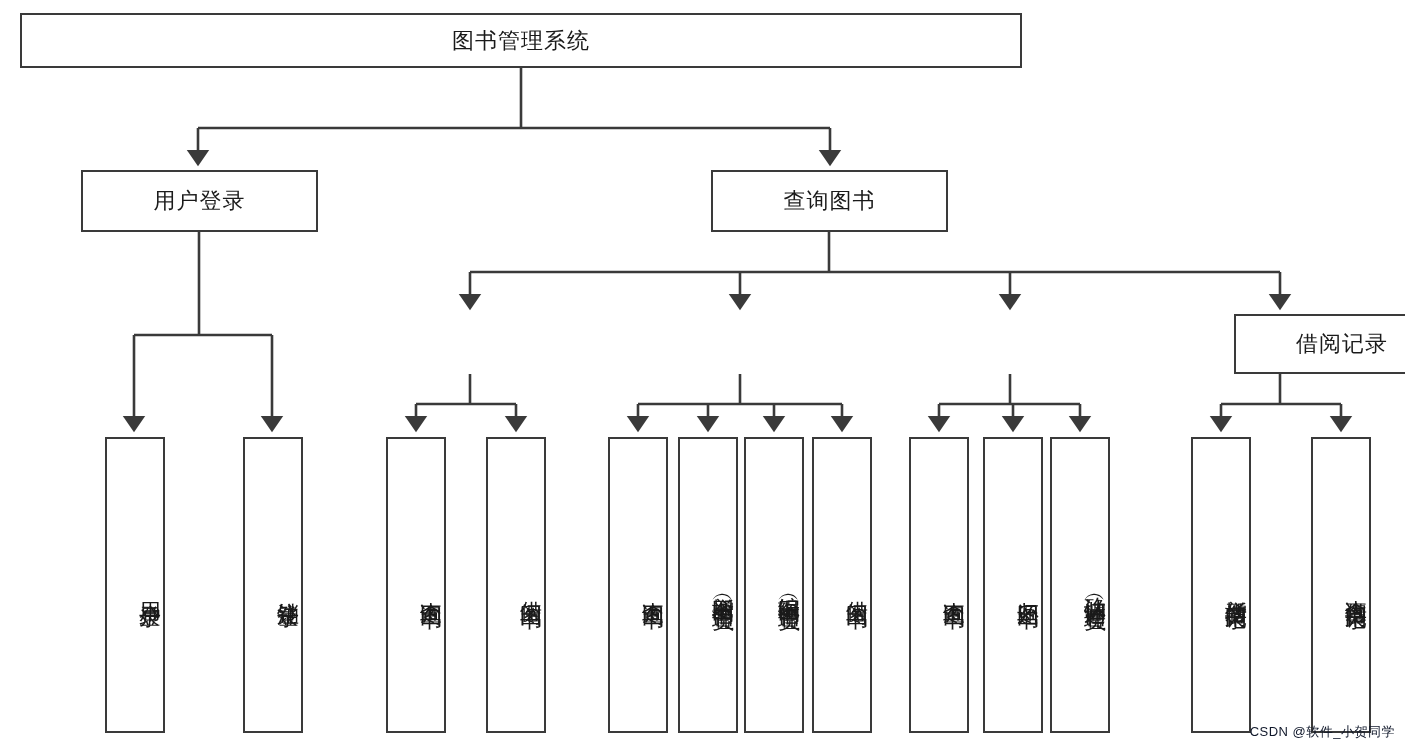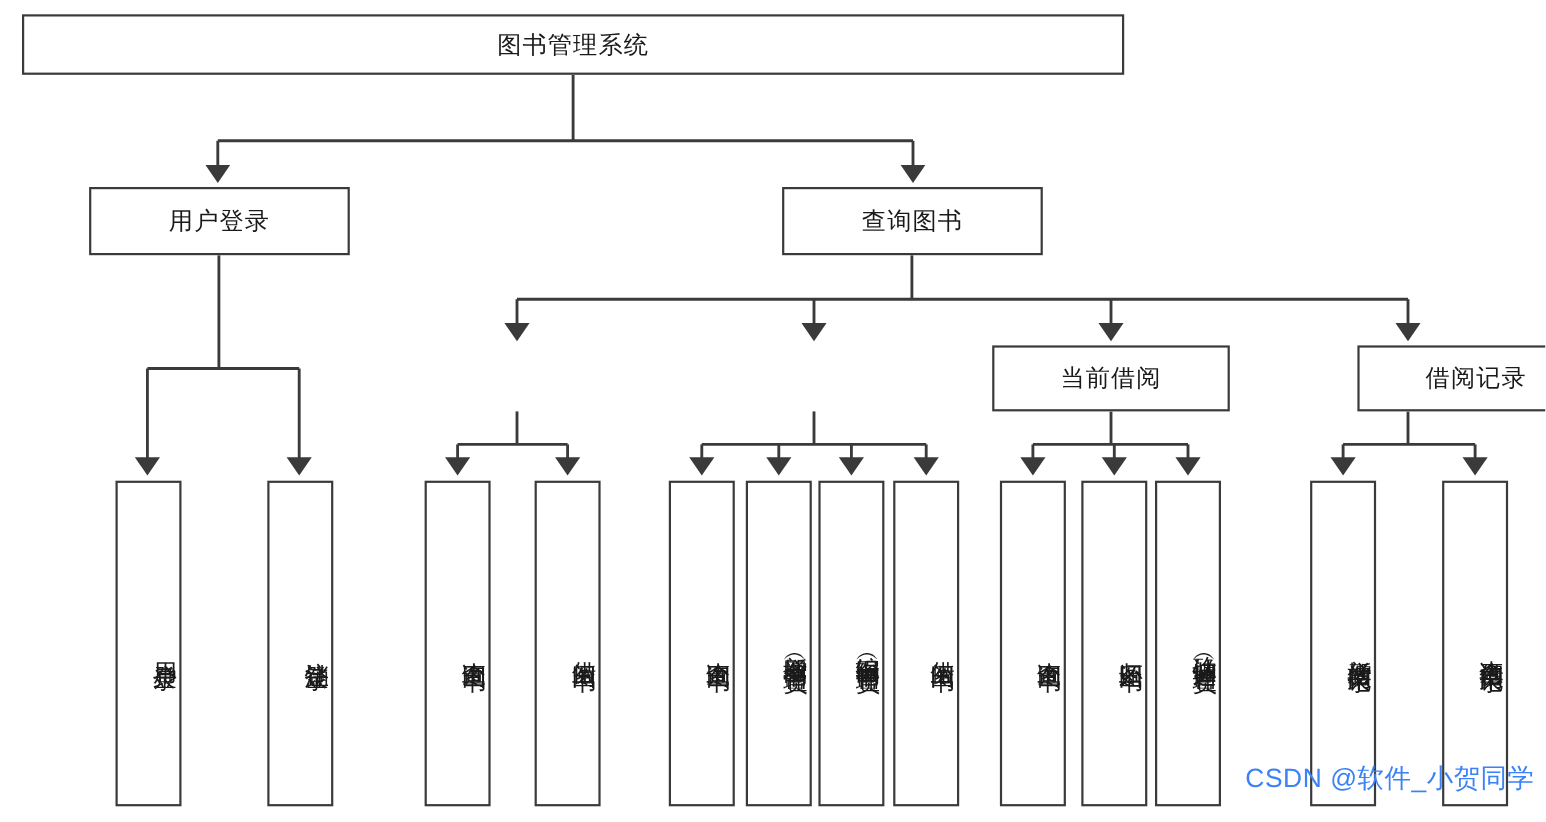--- a/index.html
+++ b/index.html
@@ -47,23 +47,23 @@
     align-items: flex-start;
     justify-content: center;
   }
   .node .label {
     line-height: 1.15;
     white-space: nowrap;
   }
   #watermark {
     position: absolute;
     right: 10px;
-    bottom: 24px;
-    font-size: 24px;
-    color: #3b82f6;
+    bottom: 6px;
+    font-size: 13px;
+    color: #0f172a;
     letter-spacing: 0.5px;
     white-space: nowrap;
     pointer-events: none;
   }
 </style>
 </head>
 <body>
 
 <div id="canvas">
 
@@ -121,23 +121,20 @@
     <span class="label">图书管理系统</span>
   </div>
 
   <div class="node horiz" style="left:81px; top:170px; width:237px; height:62px;">
     <span class="label">用户登录</span>
   </div>
   <div class="node horiz" style="left:711px; top:170px; width:237px; height:62px;">
     <span class="label">查询图书</span>
   </div>
 
-  <div class="node horiz" style="left:902px; top:314px; width:216px; height:60px;">
-    <span class="label">当前借阅</span>
-  </div>
   <div class="node horiz" style="left:1234px; top:314px; width:216px; height:60px;text-align:center;">
     <span class="label">借阅记录</span>
   </div>
 
   <div class="node vert" style="left:105px; top:437px; width:60px; height:296px;">
     <span class="label">用户登录</span>
   </div>
   <div class="node vert" style="left:243px; top:437px; width:60px; height:296px;">
     <span class="label">注销登录</span>
   </div>

